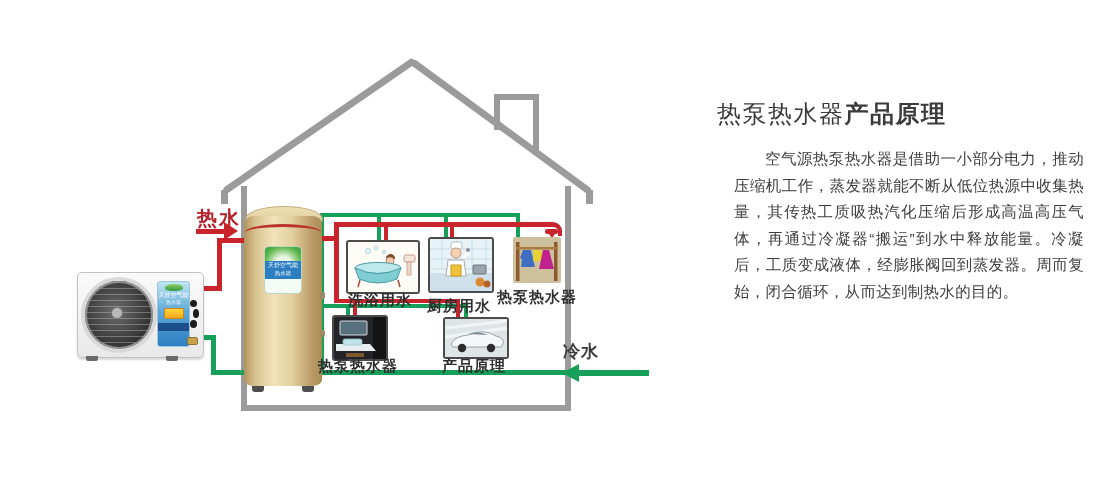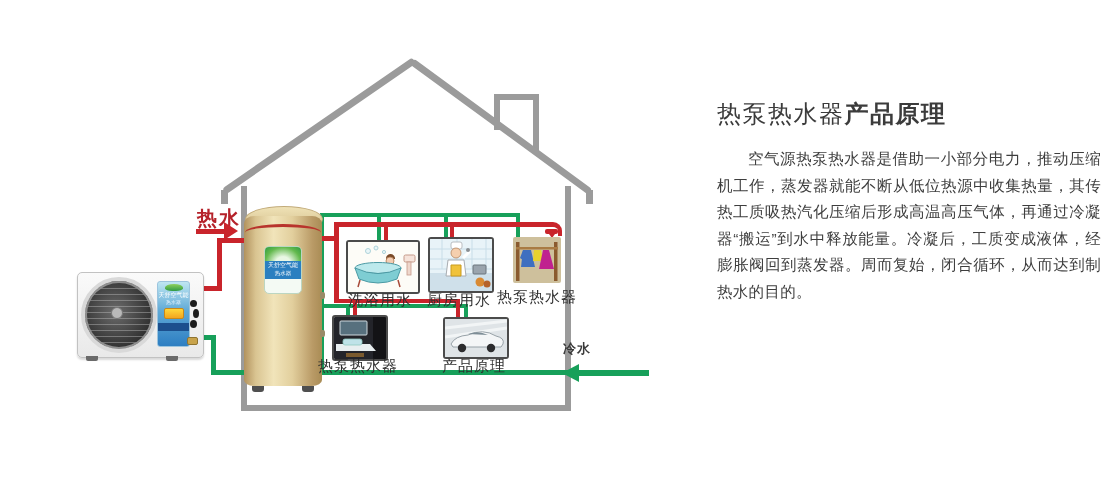--- a/index.html
+++ b/index.html
@@ -25,21 +25,21 @@
   .chim-r{left:533px;top:94px;width:6px;height:60px;}
 
   
   .hot-shaft{left:196px;top:229px;width:28px;height:5px;}
   .hot-head{left:224px;top:222px;width:0;height:0;border-left:14px solid #c9242b;
             border-top:9px solid transparent;border-bottom:9px solid transparent;}
   .hot-lbl{left:197px;top:205px;font-size:20px;font-weight:bold;color:#b5222a;letter-spacing:2px;}
   .cold-head{left:562px;top:364px;width:0;height:0;border-right:17px solid #17a05a;
              border-top:9px solid transparent;border-bottom:9px solid transparent;}
   .cold-shaft{left:579px;top:370px;width:70px;height:6px;}
-  .cold-lbl{left:563px;top:340px;font-size:13px;font-weight:600;color:#3a3a3a;letter-spacing:1px;font-family:Liberation Mono, monospace;}
+  .cold-lbl{left:563px;top:340px;font-size:17px;font-weight:600;color:#3a3a3a;letter-spacing:1px;font-family:Liberation Mono, monospace;}
 
   
   .unit{left:77px;top:272px;width:125px;height:84px;background:linear-gradient(180deg,#fafafa,#e9e9e9);
         border:1px solid #c2c2c2;border-radius:5px;box-shadow:0 2px 2px rgba(0,0,0,.15);}
   .fan{left:81px;top:277px;width:68px;height:68px;border-radius:50%;border:4px solid #d9d9d9;
        box-shadow:inset 0 0 0 2px #8f8f8f;
        background:repeating-linear-gradient(0deg,rgba(200,200,200,.4) 0 1.5px,rgba(0,0,0,0) 1.5px 6px),
                   radial-gradient(circle at 45% 45%,#6c6c6c 0%,#2c2c2c 75%);}
   .fan-hub{left:111px;top:307px;width:10px;height:10px;border-radius:50%;background:#b9b9b9;border:1px solid #777;}
   .panel{left:157px;top:281px;width:31px;height:64px;border-radius:3px;overflow:hidden;
@@ -70,34 +70,34 @@
   .stick-wave{width:100%;height:14px;background:radial-gradient(ellipse at 50% 120%,#e9f7e4 30%,#63b94d 70%,#2e9b43 100%);}
   .stick-band{width:100%;height:18px;background:#2b7fc0;color:#fff;}
   .stick-t1{font-size:6px;line-height:9px;}
   .stick-t2{font-size:5.5px;line-height:7px;}
   .tank-foot{width:12px;height:6px;background:#4f4f4f;border-radius:0 0 3px 3px;}
   .nub{width:5px;height:7px;background:#9a8a68;border-radius:2px;}
 
   
   .card{border:2px solid #4b4b4b;border-radius:3px;overflow:hidden;background:#fff;}
   .card svg{display:block;}
-  .uselbl{font-size:15px;color:#2f2f2f;letter-spacing:1px;font-weight:400;transform:translateX(-50%);white-space:nowrap;}
+  .uselbl{font-size:15px;color:#2f2f2f;letter-spacing:1px;font-weight:700;transform:translateX(-50%);white-space:nowrap;}
 
   
   .hook-elbow{left:544px;top:222px;width:14px;height:9px;border-top:5px solid #c9242b;
       border-right:4px solid #c9242b;border-top-right-radius:9px;}
   .hook-head{left:545px;top:229px;width:13px;height:5px;background:#c9242b;border-radius:2px;}
   .hook-tip{left:549px;top:234px;width:0;height:0;border-left:3px solid transparent;
       border-right:3px solid transparent;border-top:4px solid #c9242b;}
 
   
   .article{left:717px;top:98px;width:384px;color:#3e3e3e;}
   .article h1{margin:0;font-size:24px;letter-spacing:1.5px;color:#3b3b3b;font-weight:500;}
   .article h1 .b{font-weight:800;}
-  .article p{margin:0;font-size:15.5px;line-height:26.5px;text-align:justify;
+  .article p{margin:17px;font-size:15.5px;line-height:26.5px;text-align:justify;
              text-indent:2em;letter-spacing:.3px;}
   .article p:first-of-type{margin-top:16px;}
 </style>
 </head>
 <body>
 
 <div id="stage">
 
   <div class="abs gray chim-t"></div>
   <div class="abs gray chim-l"></div>
@@ -202,21 +202,21 @@
       <circle cx="38" cy="11" r="2" fill="#8a8f94"></circle>
       <rect x="21" y="3" width="11" height="7" rx="2" fill="#fff" stroke="#b9bdc1"></rect>
       <circle cx="26" cy="14" r="5" fill="#f5cfae" stroke="#b8875f" stroke-width="0.8"></circle>
       <path d="M18 21 h16 l2 16 h-20 z" fill="#fff" stroke="#a9adb1"></path>
       <path d="M21 26 h10 v11 h-10 z" fill="#f0c23a" stroke="#c89b1f"></path>
       <rect x="43" y="26" width="13" height="9" rx="1" fill="#9aa4ad" stroke="#6b757d"></rect>
       <circle cx="50" cy="43" r="4.5" fill="#d98a33"></circle>
       <circle cx="57" cy="45" r="3.5" fill="#b5622a"></circle>
     </svg>
   </div>
-  <div class="abs uselbl" style="left:459px;top:291px;">厨房用水</div>
+  <div class="abs uselbl" style="left:459px;top:297px;">厨房用水</div>
 
   <div class="abs" style="left:513px;top:237px;width:48px;height:46px;border-radius:2px;overflow:hidden;">
     <svg width="48" height="46" viewBox="0 0 48 46">
       <rect width="48" height="46" fill="#cec09c"></rect>
       <rect x="3" y="5" width="3.5" height="39" fill="#8a5a2e"></rect>
       <rect x="41" y="5" width="3.5" height="39" fill="#8a5a2e"></rect>
       <rect x="3" y="10" width="42" height="2.5" fill="#a97b43"></rect>
       <path d="M10 13 h8 l4 17 h-14 z" fill="#3f6fc0"></path>
       <path d="M10 13 l-3 8 l3 2 z" fill="#3f6fc0"></path>
       <path d="M21 13 h7 l2 11 h-10 z" fill="#e8d22f"></path>

